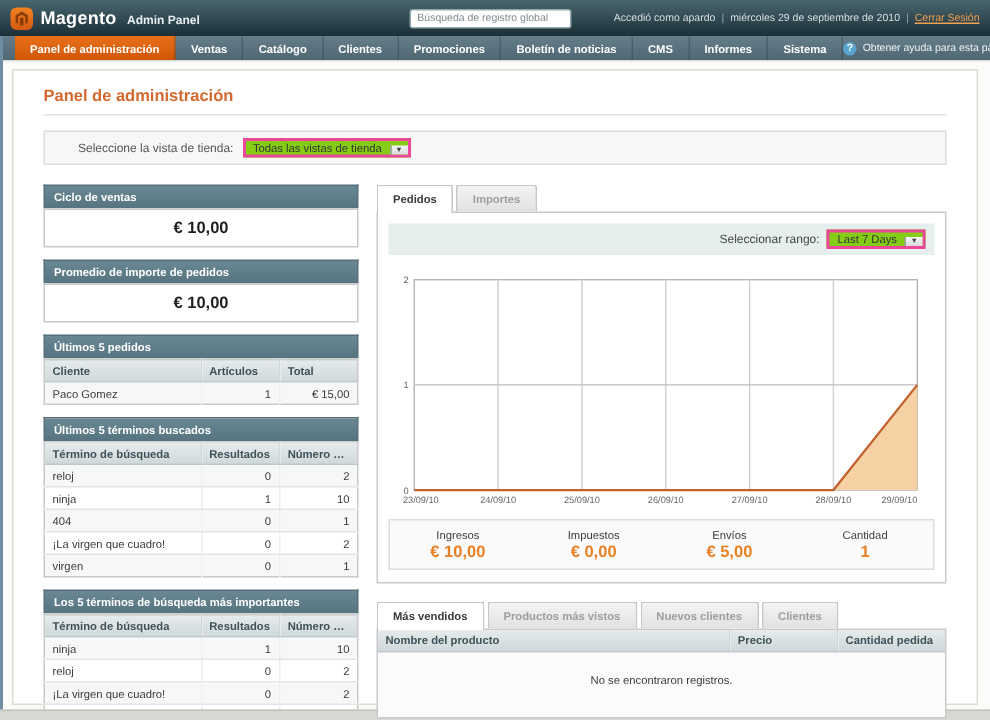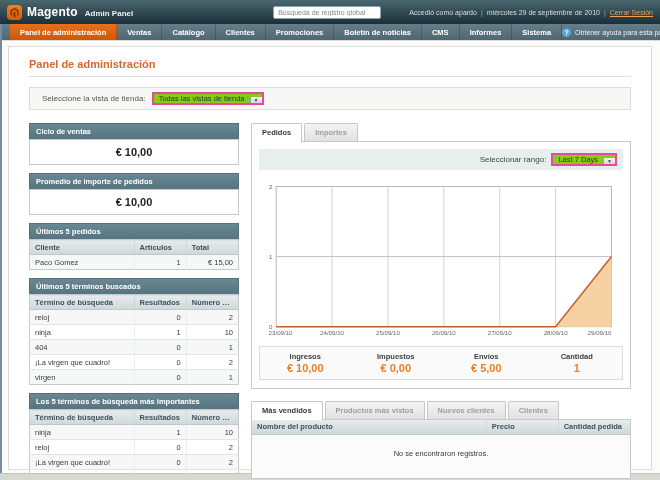--- a/index.html
+++ b/index.html
@@ -26,21 +26,21 @@
   .nav-item.active{background:linear-gradient(#e8701a,#d05606)}
   .nav-help{margin-left:auto;display:flex;align-items:center;gap:4px;font-size:7px;padding-right:12px;color:#edf3f5;cursor:pointer;white-space:nowrap}
   .help-icon{width:9px;height:9px;border-radius:50%;background:#5aa6d0;color:#fff;font-size:7px;font-weight:bold;display:inline-flex;align-items:center;justify-content:center;line-height:1}
 
   .edge{position:absolute;left:0;top:24px;bottom:0;width:2px;background:#6f8ca3}
 
   
   .wrapper{position:absolute;left:8px;right:8px;top:46px;bottom:10px;background:#fff;border:1px solid #dcdcd6;padding:8px 20px 0}
   .page-title{font-size:11px;font-weight:bold;color:#d4682f;margin-top:3px}
   .title-rule{border-bottom:1px solid #e0e0e0;margin-top:6px}
-  .store-bar{margin-top:10px;border:1px solid #ddd;background:#f7f7f5;padding:4px 12px;display:flex;align-items:center;gap:6px;color:#555}
+  .store-bar{margin-top:10px;border:1px solid #ddd;background:#f7f7f5;padding:4px 22px;display:flex;align-items:center;gap:6px;color:#555}
   .select{display:inline-flex;align-items:flex-end;border:2px solid #ec4899;background:#84cc16;height:13px;cursor:pointer}
   .select-txt{padding:0 5px;display:flex;align-items:center;font-size:7.5px;color:#333;white-space:nowrap}
   .select-arrow{width:12px;border-left:1px solid #979ea1;background:linear-gradient(#f6f6f6,#d9d9d9);display:flex;align-items:center;justify-content:center;font-size:5px;color:#444}
 
   .main-cols{display:flex;gap:12px;margin-top:13px;align-items:flex-start}
   .left-col{width:210px;flex:none}
   .right-col{flex:1;min-width:0}
 
   
   .card{margin-bottom:8px}
@@ -62,21 +62,21 @@
   .tab.active{background:#fff;color:#3a3a3a;margin-bottom:-1px;padding-bottom:5px}
   .bottom-tabs{margin-top:12px}
 
   
   .panel{border:1px solid #c9c9c9;background:#fff;position:relative;z-index:1}
   .range-bar{background:#e6eeee;margin:7px;padding:4px 6px;display:flex;justify-content:flex-end;align-items:center;gap:5px;color:#444}
   .chart-wrap{margin:0 9px 6px}
   .chart-wrap svg{width:100%;display:block}
   .stats{display:flex;border:1px solid #ddd;background:#fafafa;margin:0 7px 8px;padding:5px 0}
   .stat{flex:1;text-align:center}
-  .stat-label{font-weight:bold;color:#3d3d3d;font-size:7.5px}
+  .stat-label{font-weight:normal;color:#3d3d3d;font-size:7.5px}
   .stat-value{color:#ea8025;font-weight:bold;font-size:11px;margin-top:1px}
 
   .grid-panel .tbl{border:none}
   .grid-panel .tbl th:first-child{width:62%}
   .grid-panel .tbl td.empty{text-align:center;padding:14px 0 20px;background:#fbfbfb;color:#3a3a3a}
 
   .footer-bar{position:absolute;left:0;right:0;bottom:0;height:7px;background:#d8d8d2;border-top:1px solid #c4c4be}
 </style>
 </head>
 <body>

